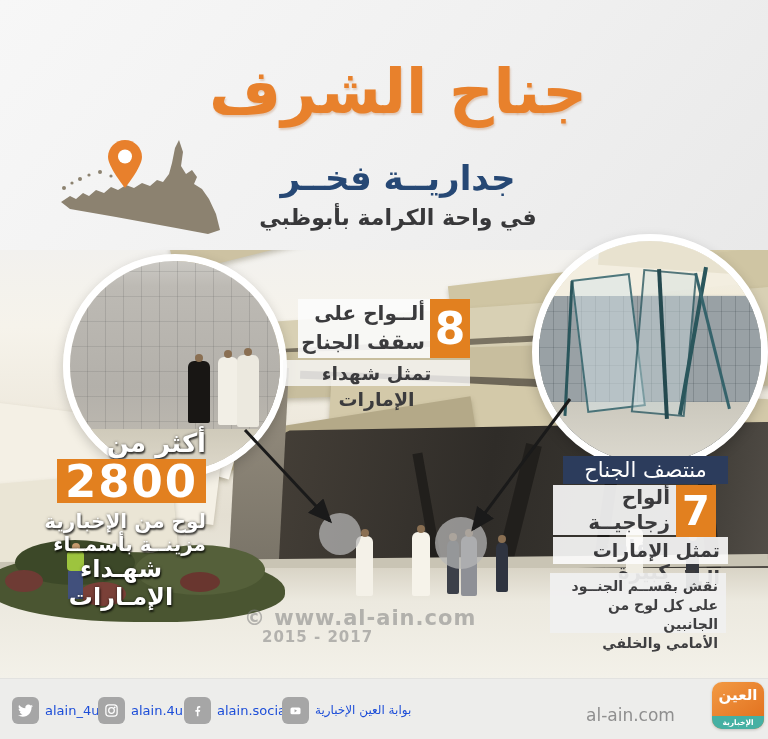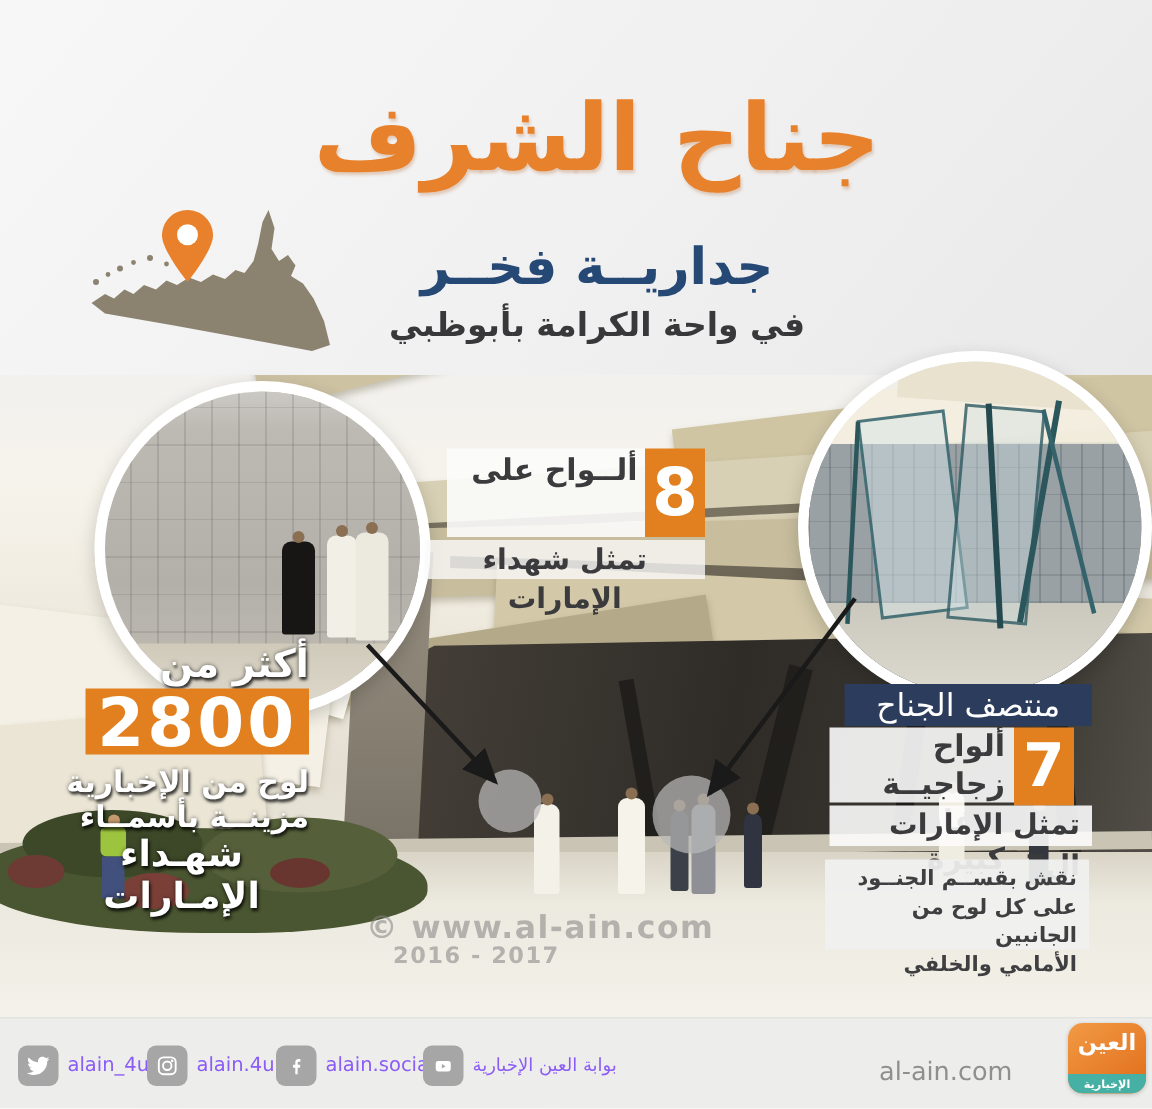--- a/index.html
+++ b/index.html
@@ -62,21 +62,21 @@
     text-shadow:0 0 3px rgba(0,0,0,.55),1px 2px 2px rgba(0,0,0,.7);}
   .navybar{position:absolute;background:#2C3C5C;color:#fff;font-weight:normal;
     display:flex;align-items:center;justify-content:center;}
   .notebox{position:absolute;background:rgba(240,240,240,.93);color:#3F3F41;font-weight:bold;}
 
   
   .footer{position:absolute;left:0;top:678px;width:768px;height:61px;background:#EDEDEB;border-top:1px solid #e2e2e0;}
   .social{position:absolute;top:17px;display:flex;align-items:center;gap:6px;height:28px;}
   .sicon{width:27px;height:27px;background:#A6A6A6;border-radius:6px;display:flex;align-items:center;justify-content:center;flex:none;}
   .sicon svg{width:15px;height:15px;display:block;}
-  .shandle{font-size:13px;color:#8b5cf6;white-space:nowrap;}
+  .shandle{font-size:13px;color:#1d4ed8;white-space:nowrap;}
   .website{position:absolute;left:586px;top:26px;font-size:17px;color:#8F8F8F;}
   .logo{position:absolute;left:712px;top:3px;width:52px;height:47px;border-radius:10px;
     background:linear-gradient(145deg,#F29A44,#E06C1A);overflow:hidden;
     box-shadow:0 1px 3px rgba(0,0,0,.2);}
   .logo-name{position:absolute;left:0;top:4px;width:100%;text-align:center;
     color:#fff;font-weight:bold;font-size:15px;}
   .logo-band{position:absolute;left:0;bottom:0;width:100%;height:13px;background:#45B0A3;
     color:#fff;font-size:7.5px;font-weight:bold;text-align:center;line-height:13px;}
 </style>
 </head>
@@ -150,21 +150,21 @@
     <div class="person" style="left:447px;top:290px;width:12px;height:54px;background:#3c4049"></div>
     <div class="person" style="left:461px;top:286px;width:16px;height:60px;background:#8e9096"></div>
     <div class="person" style="left:496px;top:292px;width:12px;height:50px;background:#2f3440"></div>
     <div class="person" style="left:626px;top:278px;width:17px;height:62px;background:#efece2"></div>
     <div class="person" style="left:686px;top:290px;width:13px;height:50px;background:#34373e"></div>
 
     <div class="spot" style="left:319px;top:263px;width:42px;height:42px"></div>
     <div class="spot" style="left:435px;top:267px;width:52px;height:52px"></div>
 
     <div class="abs wm" style="left:244px;top:356px;font-size:21px">© www.al-ain.com</div>
-    <div class="abs wm" style="left:262px;top:378px;font-size:15px">2016 - 2017</div>
+    <div class="abs wm" style="left:262px;top:378px;font-size:15px">2015 - 2017</div>
   </div>
 
   <div class="circle c-left">
     <div class="tilewall"></div>
     <div class="cfloor"></div>
     <div class="person" style="left:118px;top:100px;width:22px;height:62px;background:#181614"></div>
     <div class="person" style="left:148px;top:96px;width:20px;height:68px;background:#f2efe6"></div>
     <div class="person" style="left:167px;top:94px;width:22px;height:72px;background:#ece9df"></div>
   </div>
 
@@ -189,20 +189,21 @@
       <marker id="ah" markerWidth="10" markerHeight="8" refX="7" refY="3.5" orient="auto">
         <polygon points="0 0, 8 3.5, 0 7" fill="#1a1a1a"></polygon>
       </marker>
     </defs>
     <line x1="245" y1="430" x2="330" y2="521" stroke="#1a1a1a" stroke-width="3" marker-end="url(#ah)"></line>
     <line x1="570" y1="399" x2="473" y2="529" stroke="#1a1a1a" stroke-width="3" marker-end="url(#ah)"></line>
   </svg>
 
   <div class="panel rtl" style="left:298px;top:299px;width:135px;height:59px;font-size:20px;line-height:29px;padding-right:8px;box-sizing:border-box;">
     <div>ألــواح على</div>
+    <div>سقف الجناح</div>
   </div>
   <div class="numbox" style="left:430px;top:299px;width:40px;height:59px;font-size:44px">8</div>
   <div class="panel rtl" style="left:283px;top:360px;width:187px;height:26px;font-size:19px;line-height:26px;text-align:center;background:rgba(250,250,250,.78)">تمثل شهداء الإمارات</div>
 
   <div class="abs shadowtext rtl" style="left:46px;top:428px;width:160px;font-size:26px;text-align:right">أكثر من</div>
   <div class="numbox" style="left:57px;top:459px;width:149px;height:44px;font-size:45px;letter-spacing:2px">2800</div>
   <div class="abs shadowtext rtl" style="left:36px;top:509px;width:170px;font-size:20px;text-align:right">لوح من الإخبارية</div>
   <div class="abs shadowtext rtl" style="left:36px;top:532px;width:170px;font-size:20px;text-align:right">مزينــة بأسمــاء</div>
   <div class="abs shadowtext rtl" style="left:36px;top:555px;width:170px;font-size:24px;text-align:center">شهـداء الإمـارات</div>
 

